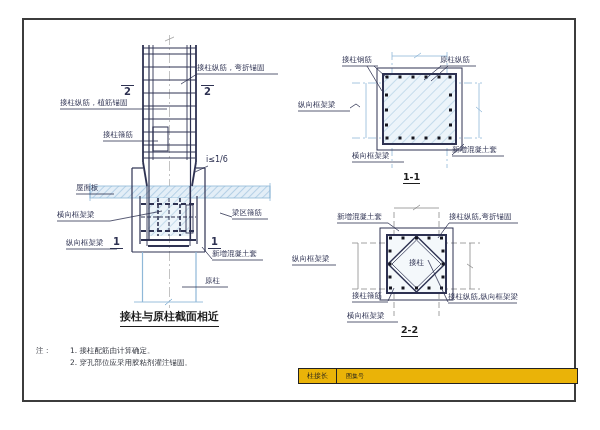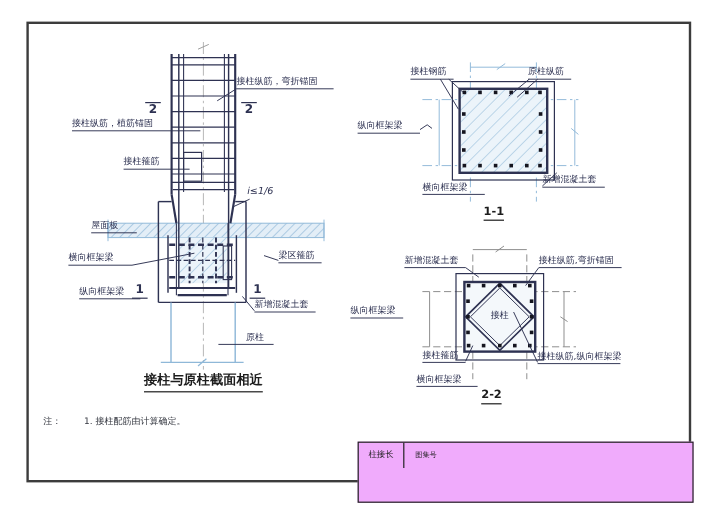--- a/index.html
+++ b/index.html
@@ -2,35 +2,35 @@
 <html><head>
 <meta charset="utf-8">
 <style>
   html,body{margin:0;padding:0;background:#fff;}
   .page{position:relative;width:600px;height:430px;background:#fff;overflow:hidden;
         font-family:"DejaVu Sans",sans-serif;}
   .frame{position:absolute;left:22px;top:18px;width:554px;height:384px;
          border:2px solid #3c3c3c;box-sizing:border-box;}
   svg{position:absolute;left:0;top:0;}
   .lbl{position:absolute;font-size:7.5px;line-height:1;color:#2e3252;white-space:nowrap;}
-  .lbl.it{font-style:italic;font-size:8px;}
+  .lbl.it{font-size:8px;}
   .dwg-title{position:absolute;font-size:11px;font-weight:bold;color:#1d1d1d;
              border-bottom:1.5px solid #1d1d1d;padding-bottom:2px;white-space:nowrap;}
   .cutmark-top{position:absolute;font-size:10px;font-weight:bold;color:#2e3252;
                border-top:1.5px solid #2e3252;padding:1px 3px 0 3px;line-height:1;}
   .cutmark-bot{position:absolute;font-size:10px;font-weight:bold;color:#2e3252;
                border-bottom:1.5px solid #2e3252;padding:0 3px 1px 3px;line-height:1;}
   .sec-cap{position:absolute;font-size:9.5px;font-weight:bold;color:#1d1d1d;
            border-bottom:1.2px solid #1d1d1d;padding-bottom:1px;line-height:1;}
   .notes{position:absolute;left:36px;top:345px;font-size:7.5px;color:#33363f;line-height:11.5px;}
   .notes .np{float:left;}
   .notes .nl{margin-left:34px;}
-  .tblock{position:absolute;left:298px;top:368px;width:280px;height:51px;
-          border:1.5px solid #222;box-sizing:border-box;display:flex;flex-direction:row;
-          background:#f0abfc;color:#1d1d1d;}
+  .tblock{position:absolute;left:298px;top:368px;width:280px;height:16px;
+          border:1.5px solid #222;box-sizing:border-box;display:flex;flex-direction:column;
+          background:#eab308;color:#1d1d1d;}
   .trow{display:flex;width:100%;box-sizing:border-box;}
   .trow1{height:20.5px;}
   .trow2{height:11.5px;border-top:1px solid #222;}
   .tc{display:flex;align-items:center;justify-content:center;box-sizing:border-box;
       border-right:1px solid #222;overflow:hidden;white-space:nowrap;}
   .tc:last-child{border-right:none;}
   .tc-cat{width:38px;font-size:7px;}
   .tc-title{width:151px;font-size:9px;font-weight:bold;letter-spacing:-0.5px;}
   .tc-al{width:36px;font-size:6px;}
   .tc-an{width:55px;font-size:7.5px;}
@@ -282,20 +282,21 @@
   <span class="lbl" style="left:292px;top:255px">纵向框架梁</span>
   <span class="lbl" style="left:409px;top:259px">接柱</span>
   <span class="lbl" style="left:352px;top:292px">接柱箍筋</span>
   <span class="lbl" style="left:448px;top:293px">接柱纵筋,纵向框架梁</span>
   <span class="lbl" style="left:347px;top:312px">横向框架梁</span>
   <span class="sec-cap" style="left:401px;top:325px">2-2</span>
 
   <div class="notes">
     <span class="np">注：</span>
     <div class="nl">1. 接柱配筋由计算确定。</div>
+    <div class="nl">2. 穿孔部位应采用胶粘剂灌注锚固。</div>
   </div>
 
   <div class="tblock">
     <div class="trow trow1">
       <div class="tc tc-cat">柱接长</div>
       <div class="tc tc-al">图集号</div>
     </div>
   </div>
 </div>
 

